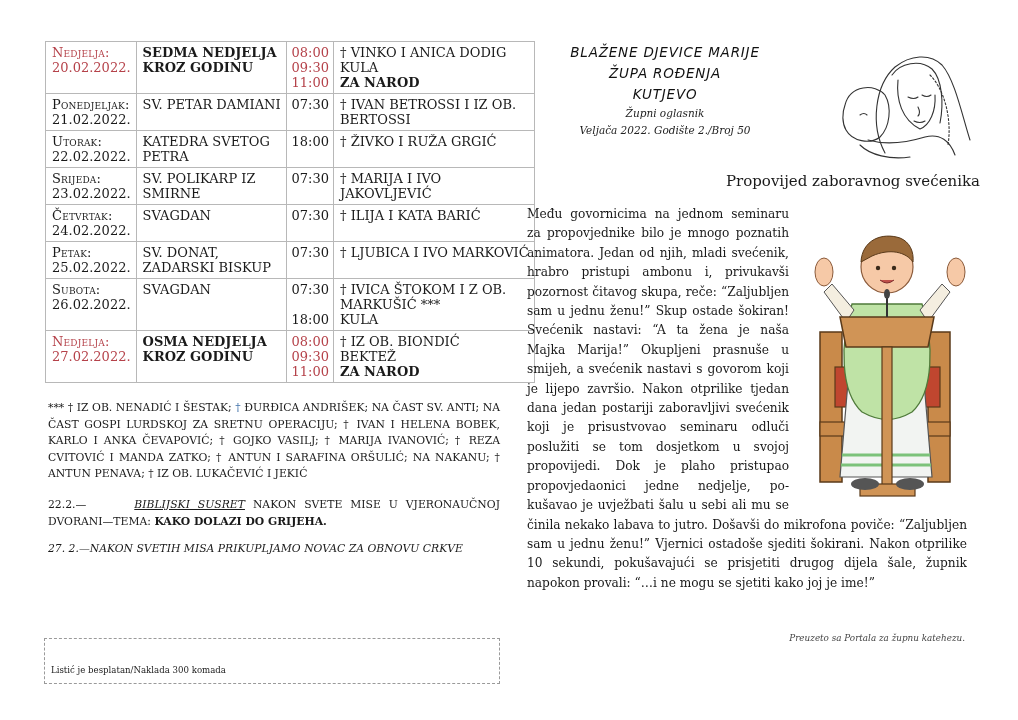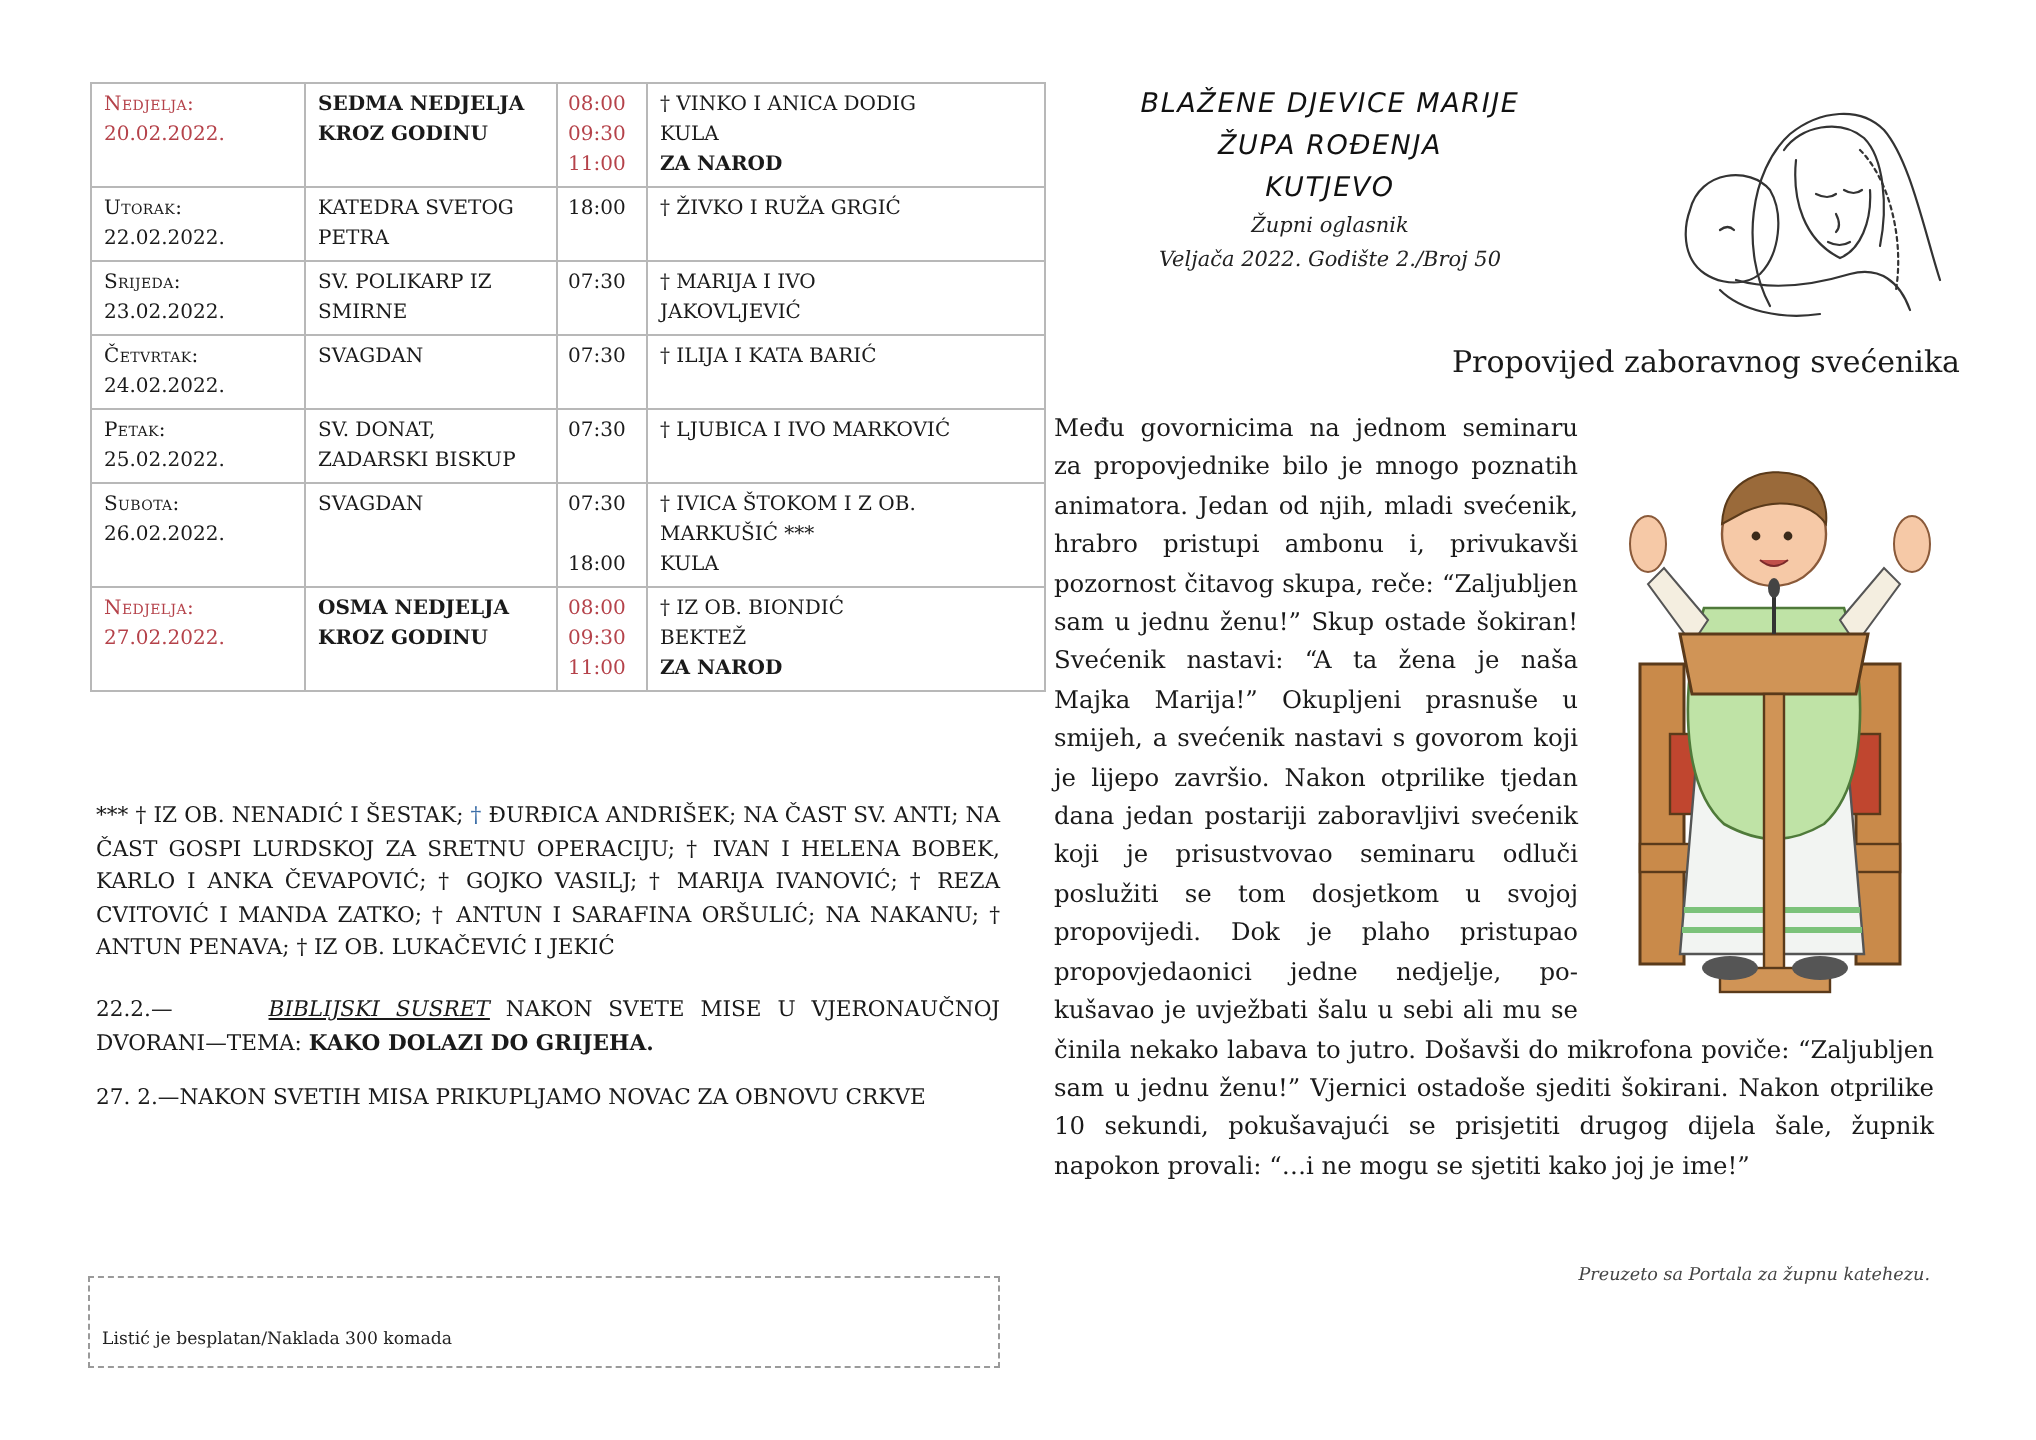--- a/index.html
+++ b/index.html
@@ -1,36 +1,36 @@
 <!DOCTYPE html>
 <html><head>
 <meta charset="utf-8">
 <style>
   html, body { margin:0; padding:0; }
   body { width:1018px; height:720px; background:#ffffff; position:relative; overflow:hidden;
          font-family:"DejaVu Serif", serif; color:#1a1a1a; }
   
   .sched { position:absolute; left:45px; top:41px; width:478px; border-collapse:collapse;
-           font-family:"DejaVu Serif", serif; font-size:10px; line-height:15px; }
+           font-family:"DejaVu Serif", serif; font-size:13px; line-height:15px; }
   .sched td { border:1.3px solid #b8b8b8; vertical-align:top; padding:3px 5px 3px 6px; }
   .sched td.c-day { width:95px; }
   .sched td.c-feast { width:114px; }
   .sched td.c-time { width:35px; padding-left:5px; padding-right:4px; }
   .sched td.c-int { }
   .sched .dayname { font-variant:small-caps; letter-spacing:0.2px; }
   .sched .sunday { color:#b5424a; }
   .sched .bold { font-weight:bold; }
   .sched .line { display:block; white-space:nowrap; }
   .sched .gap { display:block; height:15px; }
   
   .ann { position:absolute; left:48px; width:452px; font-family:"DejaVu Serif", serif;
          font-size:10.8px; line-height:16.5px; color:#1a1a1a; text-align:justify; }
   .ann1 { top:400px; }
   .ann2 { top:497px; }
-  .ann3 { top:541px; }
+  .ann3 { top:541px;font-style:italic; }
   .ann .blue { color:#3d6fa8; }
   .ann .ital-ul { font-style:italic; text-decoration:underline;margin-left:48px; }
   .ann b { font-weight:bold; }
   
   .footer-box { position:absolute; left:44px; top:638px; width:454px; height:44px;
                 border:1.3px dashed #9a9a9a; font-family:"DejaVu Serif", serif;
                 font-size:8.6px; color:#222; }
   .footer-box .fl { position:absolute; left:6px; white-space:nowrap; }
   .footer-box .fl1 { top:7px; }
   .footer-box .fl2 { top:26px; }
@@ -67,20 +67,36 @@
         </td>
     <td class="c-time sunday">
           <span class="line">08:00</span>
           <span class="line">09:30</span>
           <span class="line">11:00</span>
         </td>
     <td class="c-int">
           <span class="line">† VINKO I ANICA DODIG</span>
           <span class="line">KULA</span>
           <span class="line bold">ZA NAROD</span>
+        </td>
+  </tr>
+      <tr>
+    <td class="c-day">
+      <span class="line dayname">Ponedjeljak:</span>
+      <span class="line">21.02.2022.</span>
+    </td>
+    <td class="c-feast">
+          <span class="line">SV. PETAR DAMIANI</span>
+        </td>
+    <td class="c-time">
+          <span class="line">07:30</span>
+        </td>
+    <td class="c-int">
+          <span class="line">† IVAN BETROSSI I IZ OB.</span>
+          <span class="line">BERTOSSI</span>
         </td>
   </tr>
       <tr>
     <td class="c-day">
       <span class="line dayname">Utorak:</span>
       <span class="line">22.02.2022.</span>
     </td>
     <td class="c-feast">
           <span class="line">KATEDRA SVETOG</span>
           <span class="line">PETRA</span>

